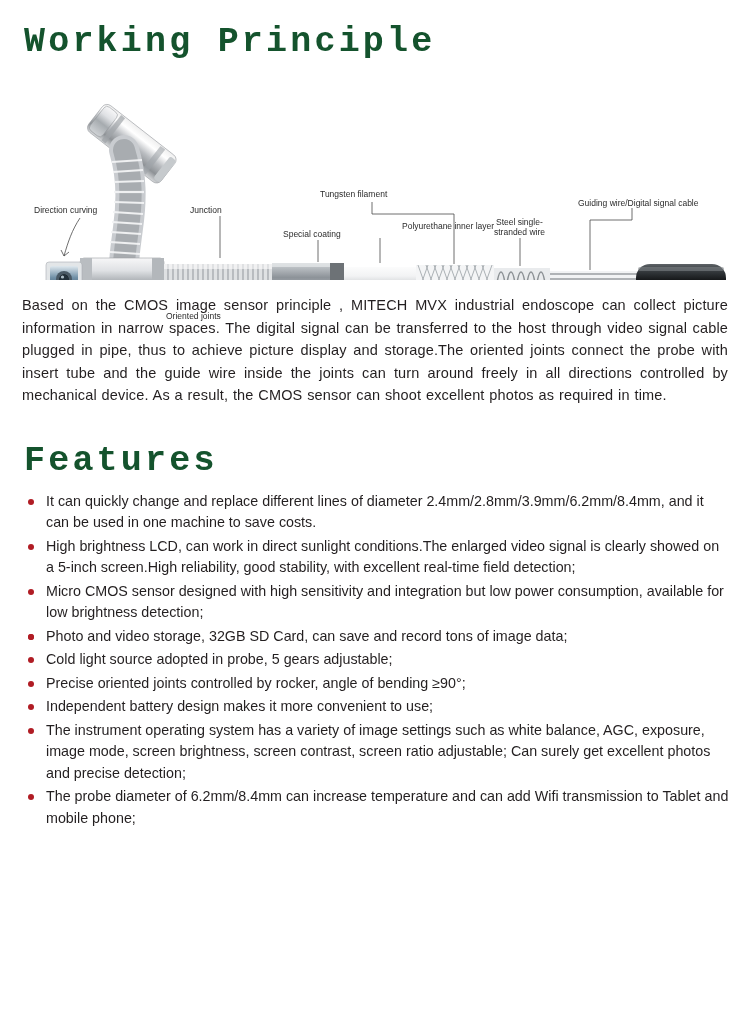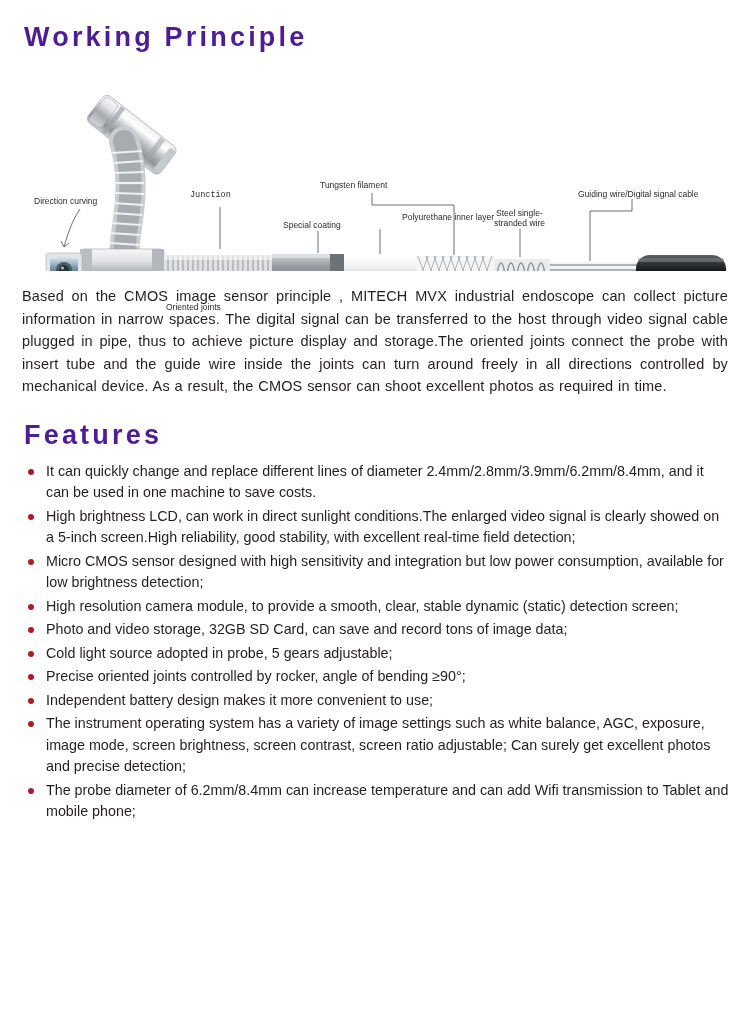--- a/index.html
+++ b/index.html
@@ -16,24 +16,24 @@
     position: relative;
     overflow: hidden;
   }
   .page {
     width: 750px;
     height: 1013px;
     padding: 14px 20px 0 20px;
     position: relative;
   }
   h1.section-title {
-    font-family: Liberation Sans, sans-serif;
+    font-family: Liberation Mono, monospace;
     font-weight: bold;
-    color: #4c1d95;
-    font-size: 27px;
+    color: #14532d;
+    font-size: 35px;
     letter-spacing: 3.2px;
     margin: 8px 0 0 4px;
     padding: 0;
   }
   
   .diagram {
     position: relative;
     width: 710px;
     height: 200px;
     margin: 18px 0 0 0;
@@ -259,39 +259,39 @@
         <line x1="434" y1="134" x2="434" y2="184"></line>
         <line x1="360" y1="158" x2="360" y2="183"></line>
         <line x1="500" y1="158" x2="500" y2="186"></line>
         <line x1="612" y1="128" x2="612" y2="140"></line>
         <line x1="612" y1="140" x2="570" y2="140"></line>
         <line x1="570" y1="140" x2="570" y2="190"></line>
       </g>
     </svg>
 
     <div class="dlabel" style="left:14px; top:126px;">Direction curving</div>
-    <div class="dlabel" style="left:170px; top:120px;font-family:Liberation Mono, monospace;">Junction</div>
+    <div class="dlabel" style="left:170px; top:126px;">Junction</div>
     <div class="dlabel" style="left:146px; top:232px;">Oriented joints</div>
     <div class="dlabel" style="left:263px; top:150px;">Special coating</div>
     <div class="dlabel" style="left:300px; top:110px;">Tungsten filament</div>
     <div class="dlabel" style="left:350px; top:142px;margin-left:32px;">Polyurethane inner layer</div>
     <div class="dlabel" style="left:476px; top:138px;">Steel single-</div>
     <div class="dlabel" style="left:474px; top:148px;">stranded wire</div>
     <div class="dlabel" style="left:558px; top:119px;">Guiding wire/Digital signal cable</div>
   </div>
 
   <p class="body-par">Based on the CMOS image sensor principle , MITECH MVX industrial endoscope can collect picture information in narrow spaces. The digital signal can be transferred to the host through video signal cable plugged in pipe, thus to achieve picture display and storage.The oriented joints connect the probe with insert tube and the guide wire inside the joints can turn around freely in all directions controlled by mechanical device. As a result, the CMOS sensor can shoot excellent photos as required in time.</p>
 
-  <h1 class="section-title" style="margin-top:22px;">Features</h1>
+  <h1 class="section-title" style="margin-top:34px;">Features</h1>
 
   <ul class="features">
     <li><span class="bullet"></span><span>It can quickly change and replace different lines of diameter 2.4mm/2.8mm/3.9mm/6.2mm/8.4mm, and it can be used in one machine to save costs.</span></li>
     <li><span class="bullet"></span><span>High brightness LCD, can work in direct sunlight conditions.The enlarged video signal is clearly showed on a 5-inch screen.High reliability, good stability, with excellent real-time field detection;</span></li>
     <li><span class="bullet"></span><span>Micro CMOS sensor designed with high sensitivity and integration but low power consumption, available for low brightness detection;</span></li>
-    <li><span class="bullet"></span><span>High resolution camera module, to provide a smooth, clear, stable dynamic (static) detection screen;</span></li>
+    <li><span class="bullet"></span></li>
     <li><span class="bullet"></span><span>Photo and video storage, 32GB SD Card, can save and record tons of image data;</span></li>
     <li><span class="bullet"></span><span>Cold light source adopted in probe, 5 gears adjustable;</span></li>
     <li><span class="bullet"></span><span>Precise oriented joints controlled by rocker, angle of bending ≥90°;</span></li>
     <li><span class="bullet"></span><span>Independent battery design makes it more convenient to use;</span></li>
     <li><span class="bullet"></span><span>The instrument operating system has a variety of image settings such as white balance, AGC, exposure, image mode, screen brightness, screen contrast, screen ratio adjustable; Can surely get excellent photos and precise detection;</span></li>
     <li><span class="bullet"></span><span>The probe diameter of 6.2mm/8.4mm can increase temperature and can add Wifi transmission to Tablet and mobile phone;</span></li>
   </ul>
 
 </div>
 

